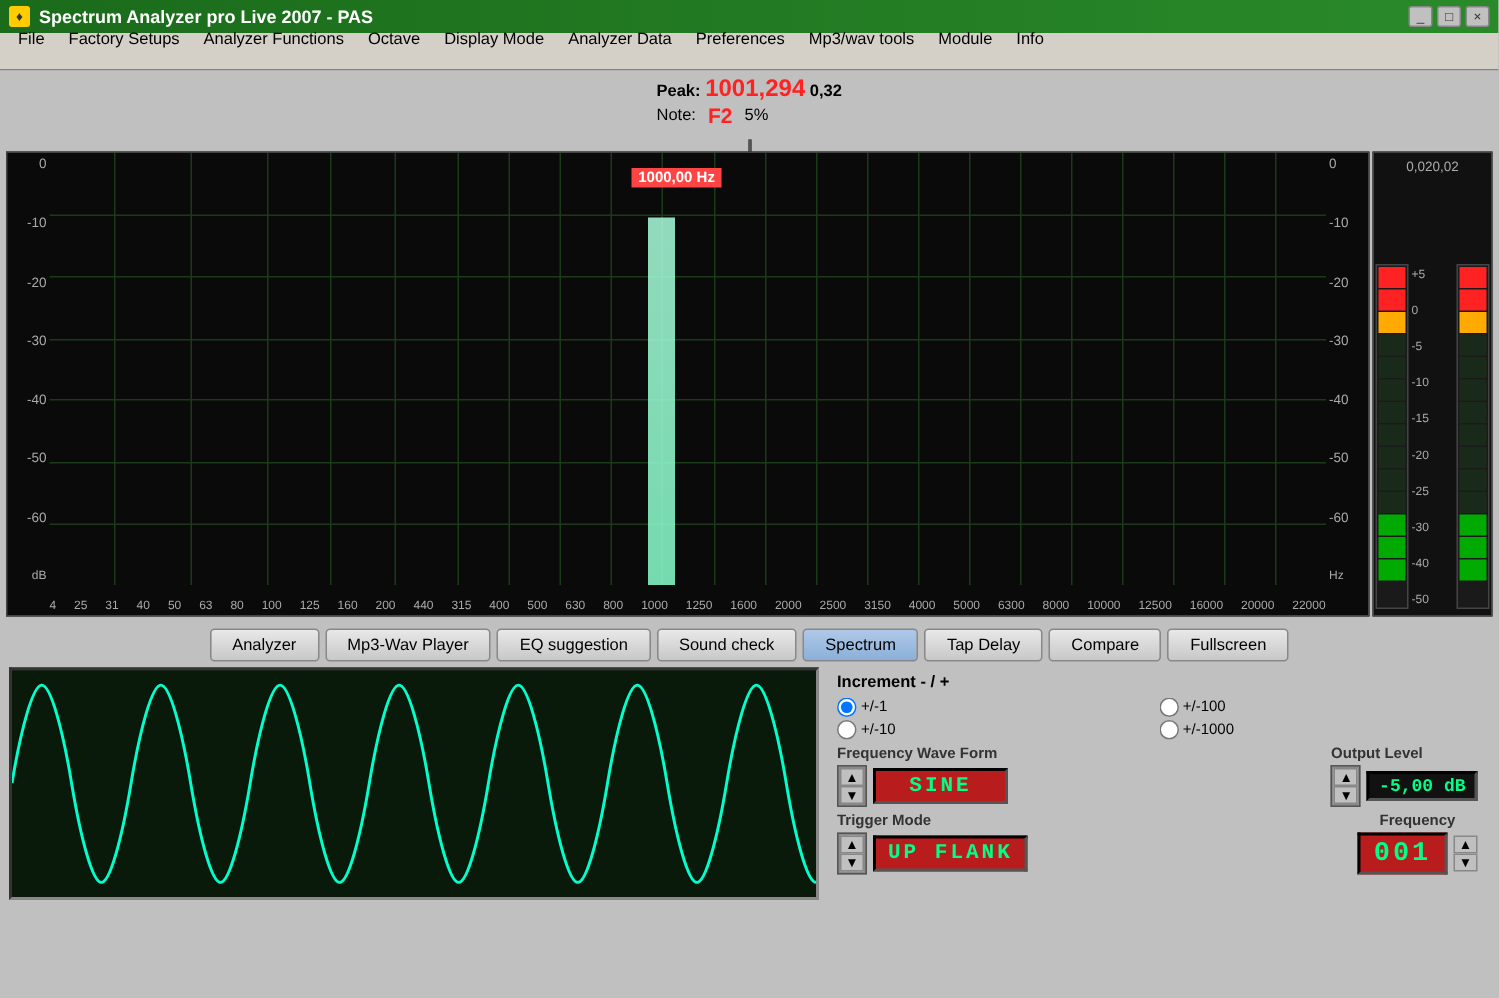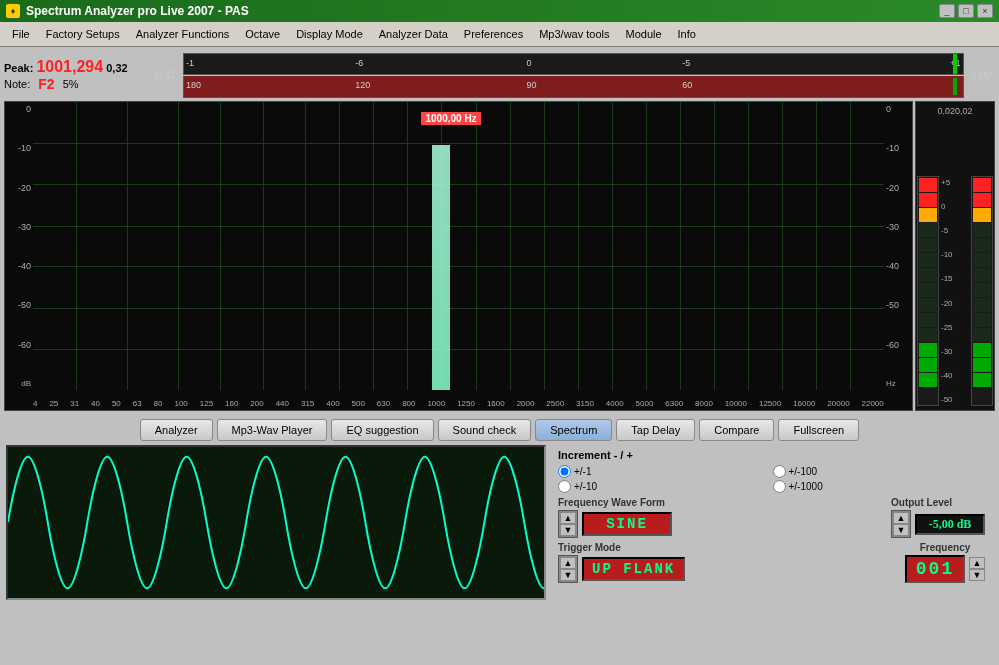--- a/index.html
+++ b/index.html
@@ -41,21 +41,21 @@
       border-radius: 2px;
       display: flex; align-items: center; justify-content: center;
       font-size: 9px; cursor: pointer; color: #333;
     }
 
     
     #menubar {
       background: #d4d0c8;
       height: 22px;
       display: flex;
-      align-items: center;
+      align-items: flex-end;
       border-bottom: 1px solid #808080;
       padding: 12px 4px;
     }
     .menu-item {
       padding: 2px 8px;
       font-size: 11px;
       cursor: pointer;
       color: #000;
     }
 
@@ -65,21 +65,22 @@
       padding: 4px;
     }
 
     
     #info-bar {
       display: flex;
       align-items: center;
       height: 48px;
       background: #c0c0c0;
       margin-bottom: 2px;
-      gap: 24px;
+      gap: 8px;
+      flex-direction: column;
     }
     #peak-note {
       min-width: 110px;
     }
     #peak-note .peak-line {
       font-size: 11px;
       font-weight: bold;
     }
     #peak-note .peak-value { color: #ff2222; font-size: 16px; font-weight: bold; }
     #peak-note .peak-small { color: #000; font-size: 11px; }
@@ -308,21 +309,21 @@
       font-weight: bold;
       padding: 2px 8px;
       border: 2px inset #555;
       min-width: 90px;
       text-align: center;
       letter-spacing: 2px;
     }
     .lcd-small {
       background: #111;
       color: #00ff88;
-      font-family: Liberation Serif, serif;
+      font-family: Liberation Mono, monospace;
       font-size: 12px;
       font-weight: bold;
       padding: 1px 6px;
       border: 2px inset #555;
       min-width: 70px;
       text-align: center;
     }
 
     .section-title {
       font-size: 10px;

